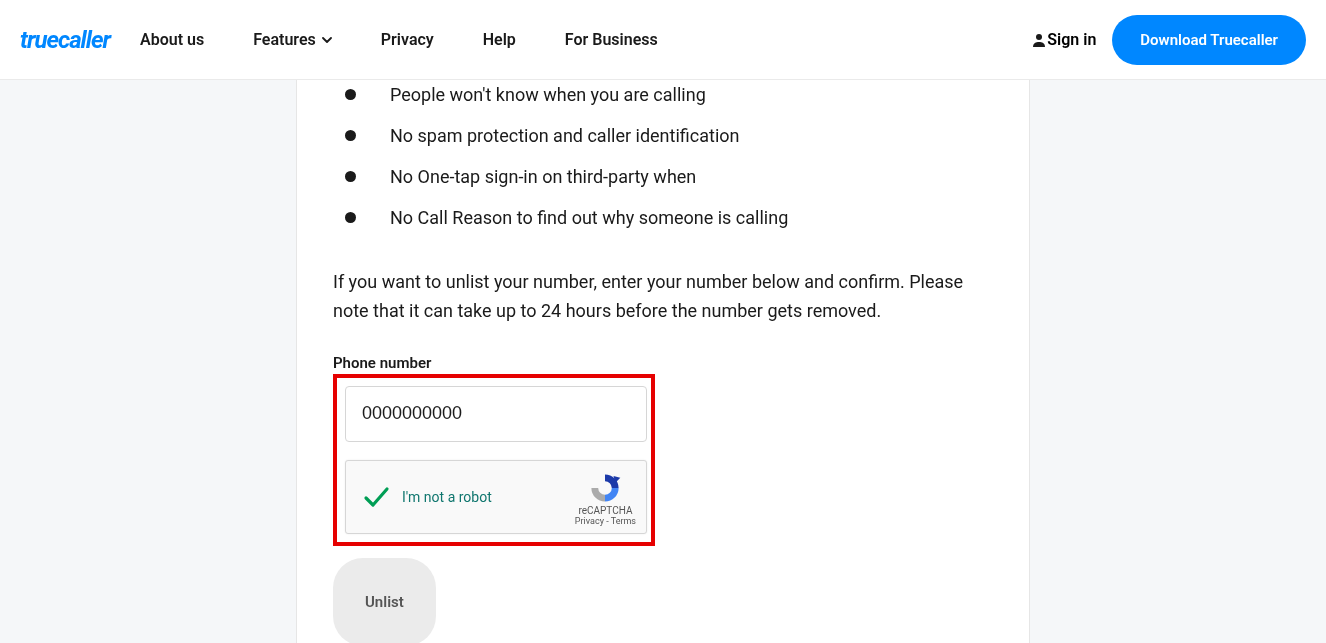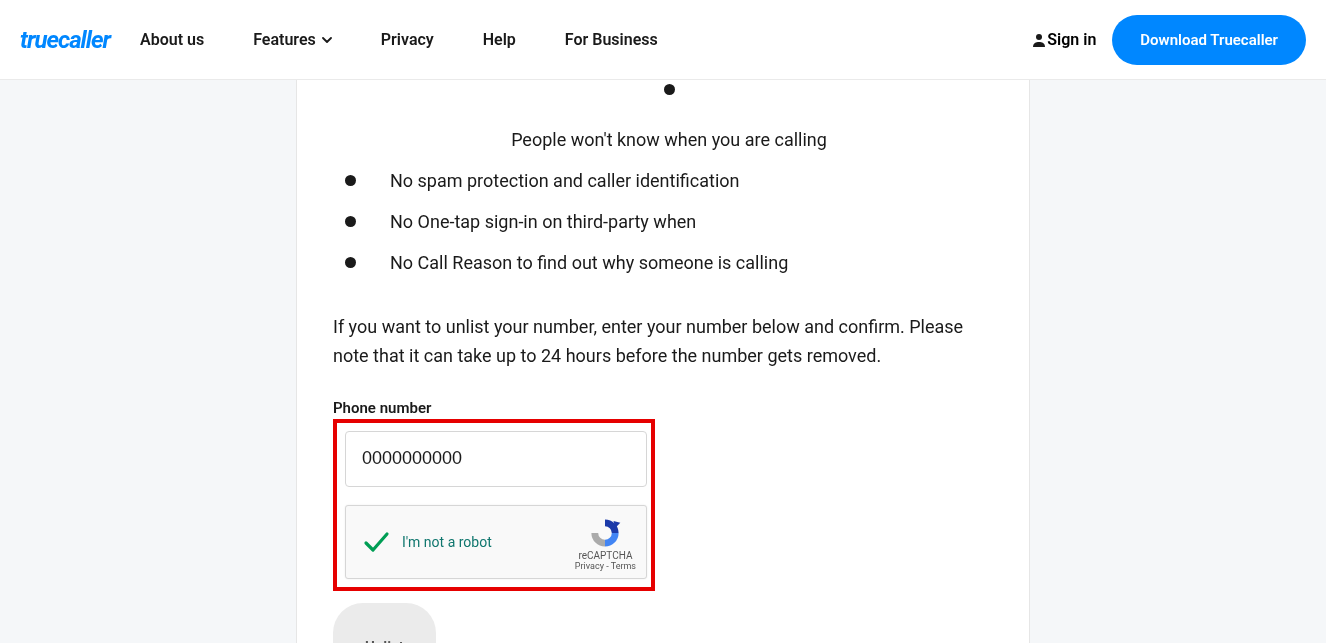--- a/index.html
+++ b/index.html
@@ -82,21 +82,21 @@
       padding: 0 36px 36px 36px;
       min-height: 563px;
     }
     .bullet-row {
       display: flex;
       align-items: center;
       gap: 34px;
       margin-bottom: 20px;
       padding-left: 12px;
     }
-    .bullet-row:first-child { margin-top: 4px; flex-direction: column; }
+    .bullet-row:first-child { margin-top: 4px; }
     .dot {
       width: 11px;
       height: 11px;
       background: #1a1a1a;
       border-radius: 50%;
       flex-shrink: 0;
     }
     .bullet-text {
       font-size: 18px;
       color: #1a1a1a;

